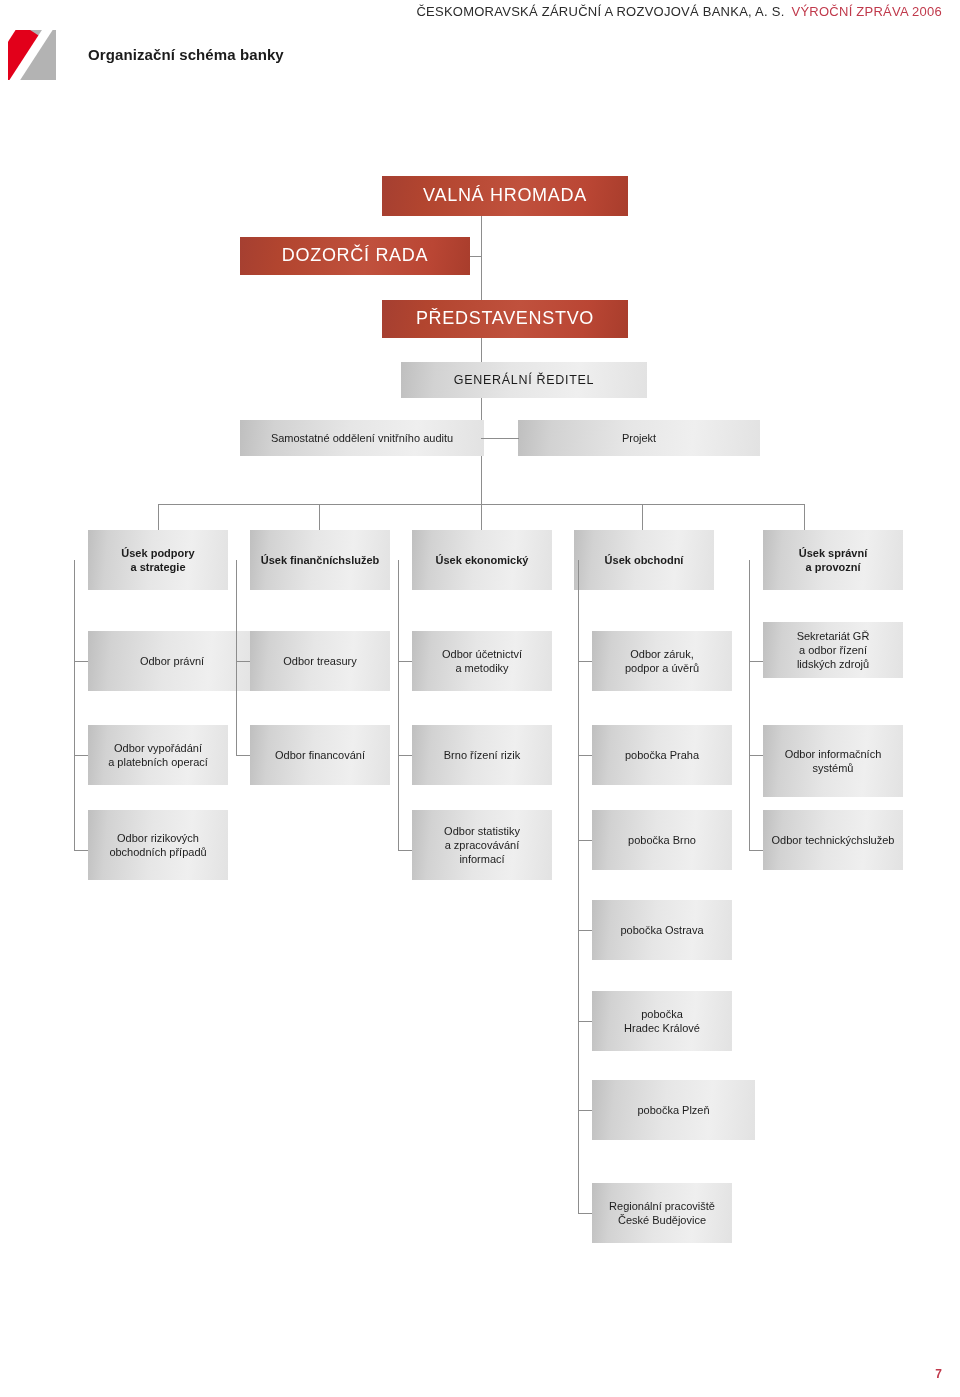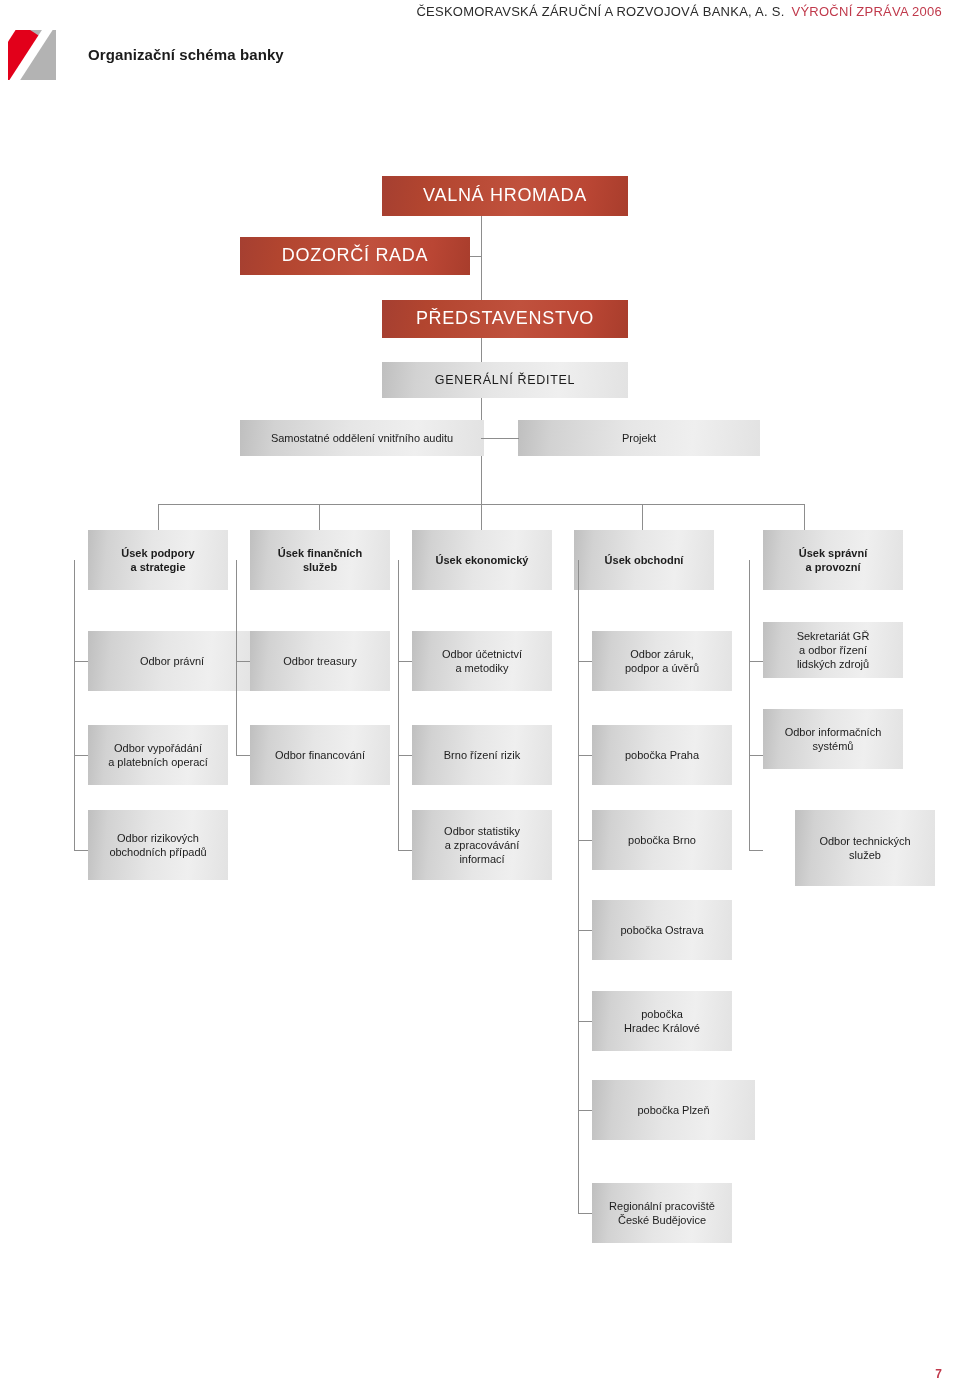--- a/index.html
+++ b/index.html
@@ -68,21 +68,21 @@
     background: linear-gradient(100deg, #a53f31 0%, #b2452f 18%, #c0513d 55%, #ba4634 82%, #a83d2c 100%);
     color: #ffffff;
     font-size: 18px;
     letter-spacing: .7px;
   }
   .node-grey {
     background: linear-gradient(95deg, #bfbfbf 0%, #d2d2d2 14%, #e6e6e6 45%, #efefef 72%, #e2e2e2 100%);
     color: #1c1c1c;
     font-size: 11px;
   }
-  .node-grey-head { font-size: 12.5px; letter-spacing:.7px; }
+  .node-grey-head { font-size: 12.5px; letter-spacing:.7px;margin-left:19px; }
   .node-grey-unit { font-size: 11px; font-weight: bold; }
 
   
   .vline { position:absolute; width:1px; background:#8d8d8d; }
   .hline { position:absolute; height:1px; background:#8d8d8d; }
 </style>
 </head>
 <body>
 
 <div id="doc-header">
@@ -154,21 +154,21 @@
   <span>Odbor vypořádání</span>
   <span>a platebních operací</span>
 </div>
 
 <div class="hline" style="left:74px; top:850px; width:14px;"></div>
 <div class="node node-grey" style="left:88px; top:810px; width:140px; height:70px; flex-direction:column;">
   <span>Odbor rizikových</span>
   <span>obchodních případů</span>
 </div>
 
-<div class="node node-grey node-grey-unit" style="left:250px; top:530px; width:140px; height:60px; flex-direction:column;">
+<div class="node node-grey node-grey-unit" style="left:250px; top:530px; width:140px; height:60px; flex-direction:row;">
   <span>Úsek finančních</span>
   <span>služeb</span>
 </div>
 <div class="vline" style="left:236px; top:560px; height:195px;"></div>
 
 <div class="hline" style="left:236px; top:661px; width:14px;"></div>
 <div class="node node-grey" style="left:250px; top:631px; width:140px; height:60px;">
   <span>Odbor treasury</span>
 </div>
 
@@ -250,22 +250,22 @@
 <div class="vline" style="left:749px; top:560px; height:290px;"></div>
 
 <div class="hline" style="left:749px; top:661px; width:14px;"></div>
 <div class="node node-grey" style="left:763px; top:622px; width:140px; height:56px; flex-direction:column;">
   <span>Sekretariát GŘ</span>
   <span>a odbor řízení</span>
   <span>lidských zdrojů</span>
 </div>
 
 <div class="hline" style="left:749px; top:755px; width:14px;"></div>
-<div class="node node-grey" style="left:763px; top:709px; width:140px; height:60px; flex-direction:column;">
+<div class="node node-grey" style="left:763px; top:725px; width:140px; height:72px; flex-direction:column;">
   <span>Odbor informačních</span>
   <span>systémů</span>
 </div>
 
 <div class="hline" style="left:749px; top:850px; width:14px;"></div>
-<div class="node node-grey" style="left:763px; top:810px; width:140px; height:76px; flex-direction:column;margin-left:32px;">
+<div class="node node-grey" style="left:763px; top:810px; width:140px; height:60px; flex-direction:row;">
   <span>Odbor technických</span>
   <span>služeb</span>
 </div>
 
 </body></html>

